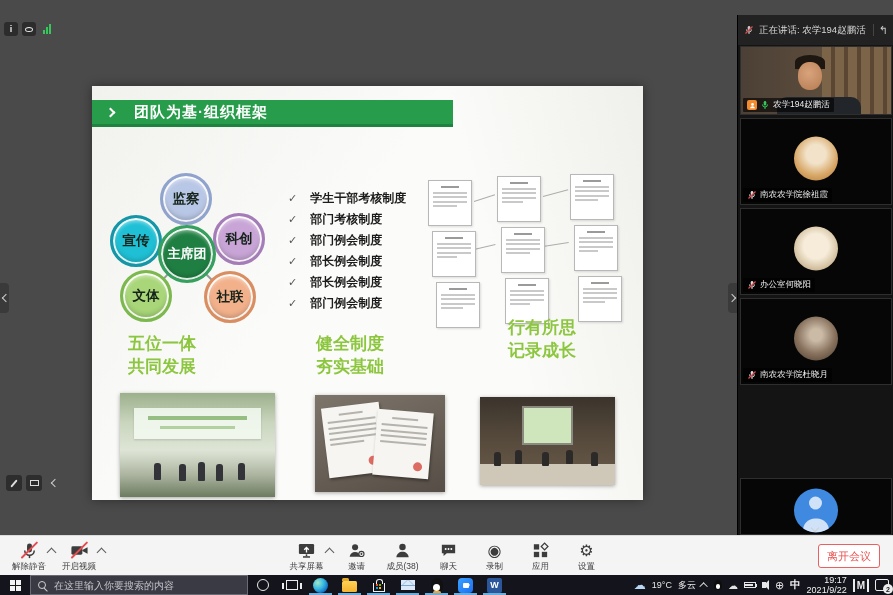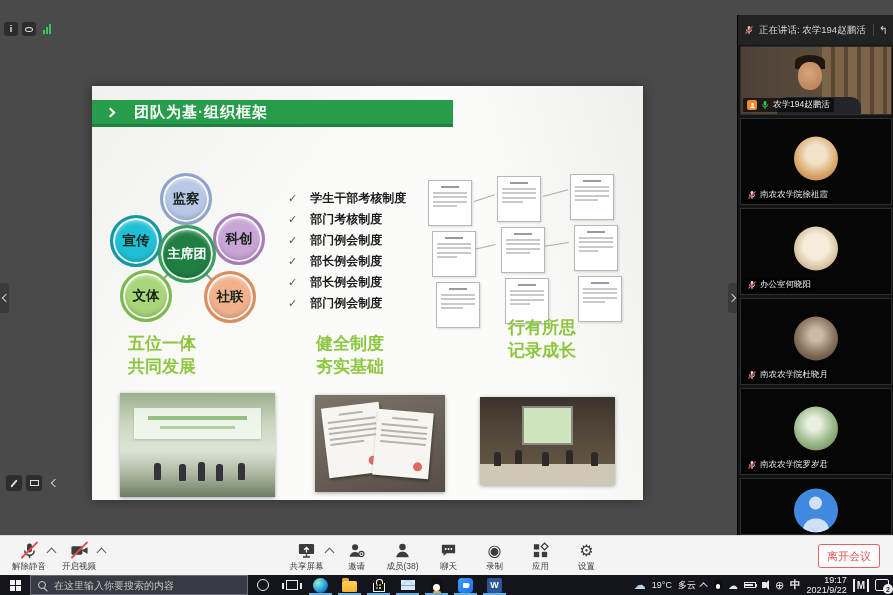--- a/index.html
+++ b/index.html
@@ -441,32 +441,20 @@
       <div class="plabel">
         <svg width="10" height="10" viewBox="0 0 20 20">
           <rect x="7.5" y="2" width="5" height="9" rx="2.5" fill="#d9d9d9"></rect>
           <path d="M5 9a5 5 0 0 0 10 0" stroke="#d9d9d9" fill="none" stroke-width="2"></path>
           <line x1="10" y1="14" x2="10" y2="18" stroke="#d9d9d9" stroke-width="2"></line>
           <line x1="3" y1="17" x2="17" y2="3" stroke="#e0484b" stroke-width="2.6"></line>
           </svg>
         <span>南农农学院杜晓月</span>
       </div>
     </div>
-    <div class="abs tile" style="top:373px;height:87px;">
-      <div class="avatar av-grn"></div>
-      <div class="plabel">
-        <svg width="10" height="10" viewBox="0 0 20 20">
-          <rect x="7.5" y="2" width="5" height="9" rx="2.5" fill="#d9d9d9"></rect>
-          <path d="M5 9a5 5 0 0 0 10 0" stroke="#d9d9d9" fill="none" stroke-width="2"></path>
-          <line x1="10" y1="14" x2="10" y2="18" stroke="#d9d9d9" stroke-width="2"></line>
-          <line x1="3" y1="17" x2="17" y2="3" stroke="#e0484b" stroke-width="2.6"></line>
-          </svg>
-        <span>南农农学院罗岁君</span>
-      </div>
-    </div>
 
     <div class="abs tile" style="top:463px;height:57px;">
       <div class="avatar av-blu" style="transform:translate(-50%,-42%);">
         <span class="head"></span>
           <span class="bodyp"></span>
         </div>
     </div>
   </div>
 
   <div class="abs more-chv">

